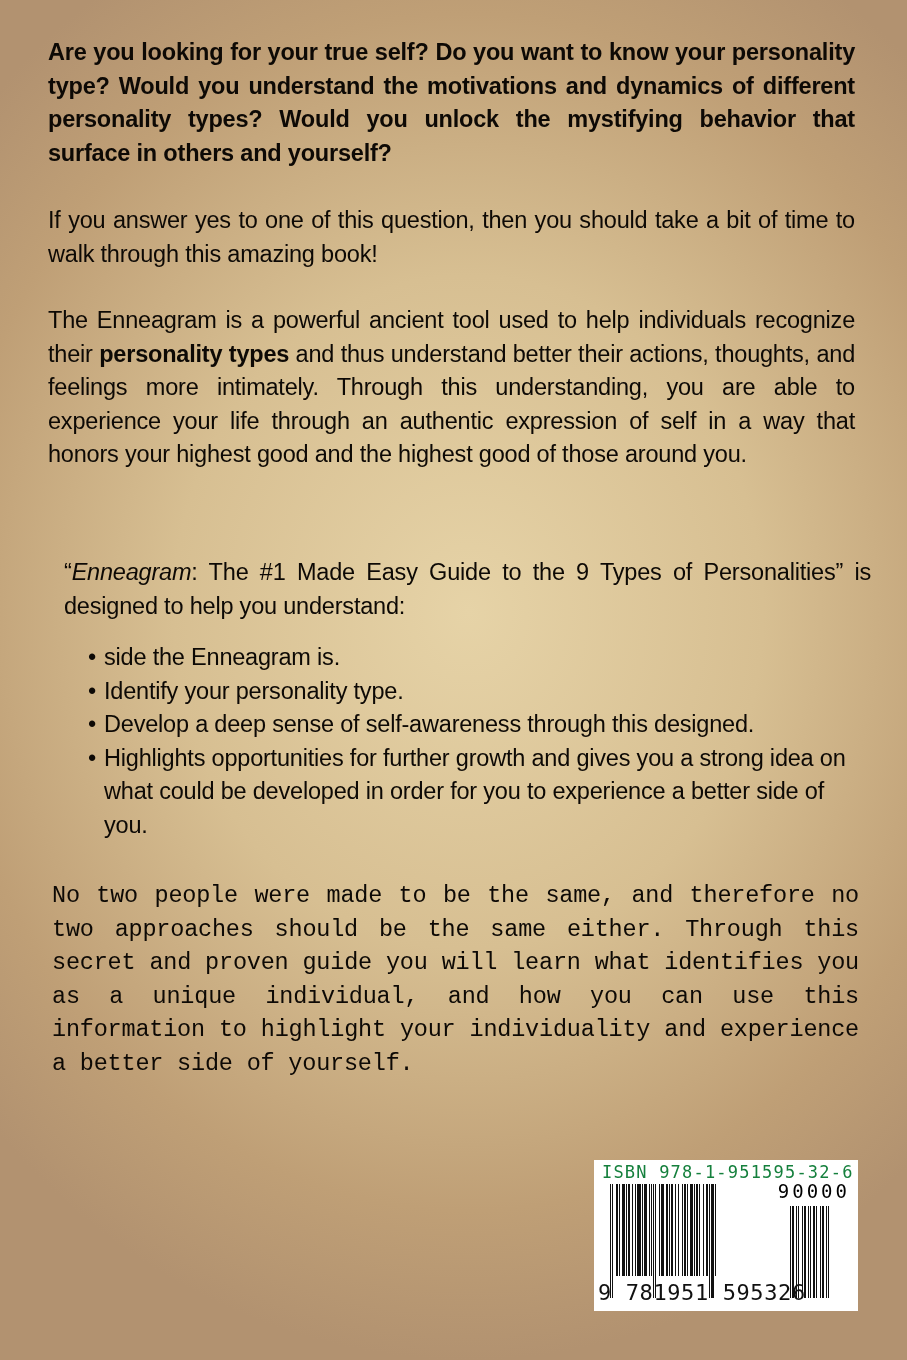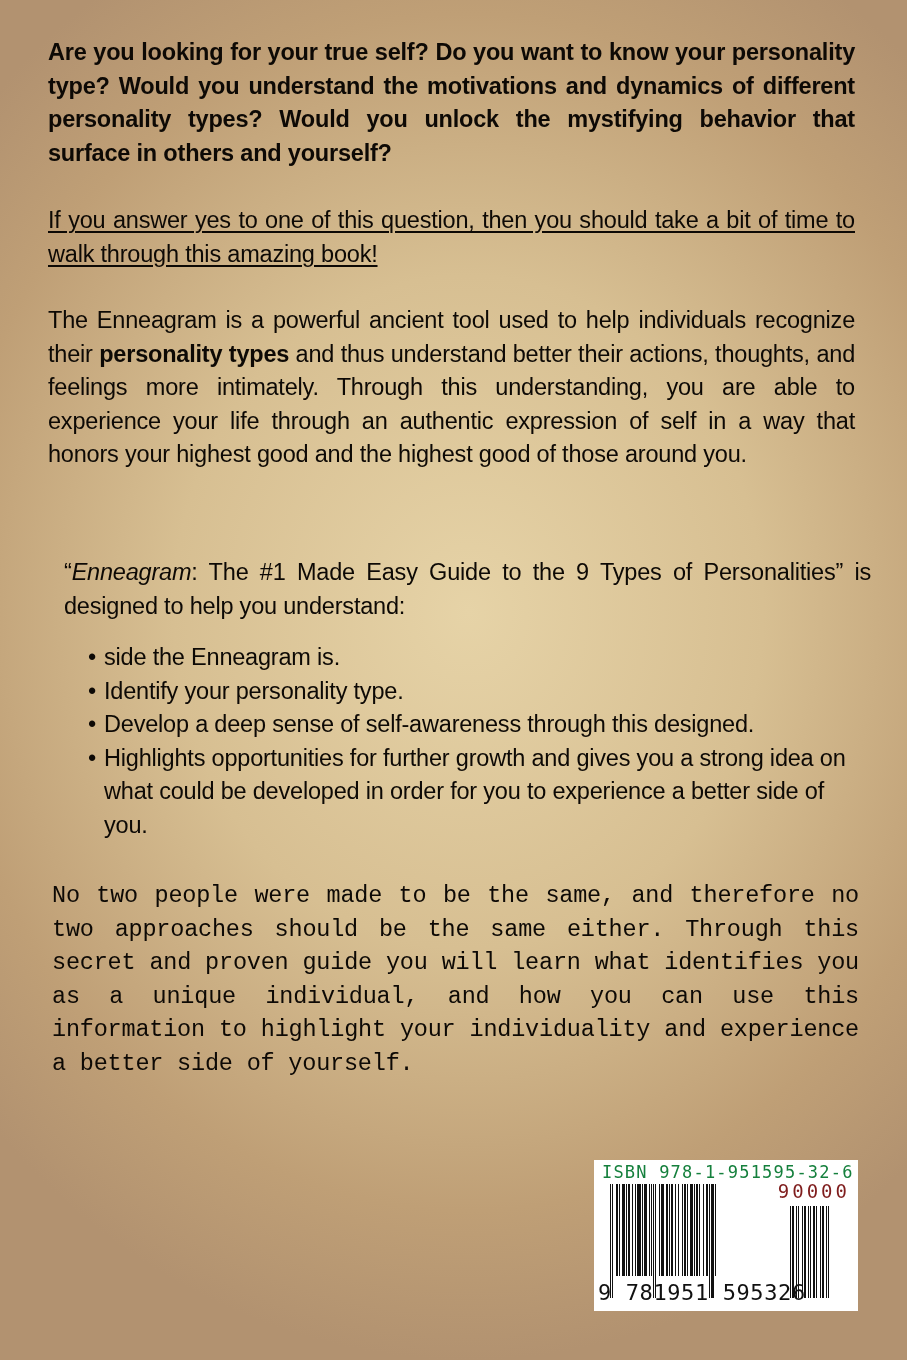--- a/index.html
+++ b/index.html
@@ -17,21 +17,21 @@
   .edge-stripe {
     position: absolute; top: 0; right: 0; width: 4px; height: 1360px;
     background: #e8753a;
   }
   .text-block {
     position: absolute; left: 48px; width: 807px;
     font-size: 23.5px; line-height: 33.5px;
     text-align: justify; letter-spacing: -0.2px;
   }
   .text-block.bold { font-weight: bold; }
-  .text-block.underline { text-decoration: underline; text-decoration-thickness: 2px; text-underline-offset: 3px; }
+  .text-block.underline { text-decoration-thickness: 2px; text-underline-offset: 3px; }
   .lastline-left { text-align-last: left; }
   .b { font-weight: bold; }
   .i { font-style: italic; }
   .bullets {
     position: absolute; left: 88px; width: 760px; top: 641px;
     font-size: 23.5px; line-height: 33.5px; letter-spacing: -0.2px;
     margin: 0; padding: 0; list-style: none;
   }
   .bullets li { position: relative; padding-left: 16px; }
   .bullets li .dot { position: absolute; left: 0; top: 0; }
@@ -41,21 +41,21 @@
     background: #ffffff;
   }
   .isbn-text {
     position: absolute; left: 8px; top: 2px;
     font-family: "DejaVu Sans Mono", monospace; font-size: 17px; letter-spacing: 1.2px;
     color: #15803d;
   }
   .addon-text {
     position: absolute; right: 8px; top: 20px;
     font-family: "DejaVu Sans Mono", monospace; font-size: 19px; letter-spacing: 3px;
-    color: #7f1d1d;
+    color: #000000;
   }
   .ean-digits {
     position: absolute; left: 4px; bottom: 6px;
     font-family: "DejaVu Sans Mono", monospace; font-size: 22px; letter-spacing: 0.6px;
     color: #111;
   }
   .bars-main { position: absolute; left: 16px; top: 24px; width: 170px; height: 114px; }
   .bars-addon { position: absolute; left: 196px; top: 46px; width: 64px; height: 92px; }
   .bar { position: absolute; top: 0; background: #111; }
 </style>

